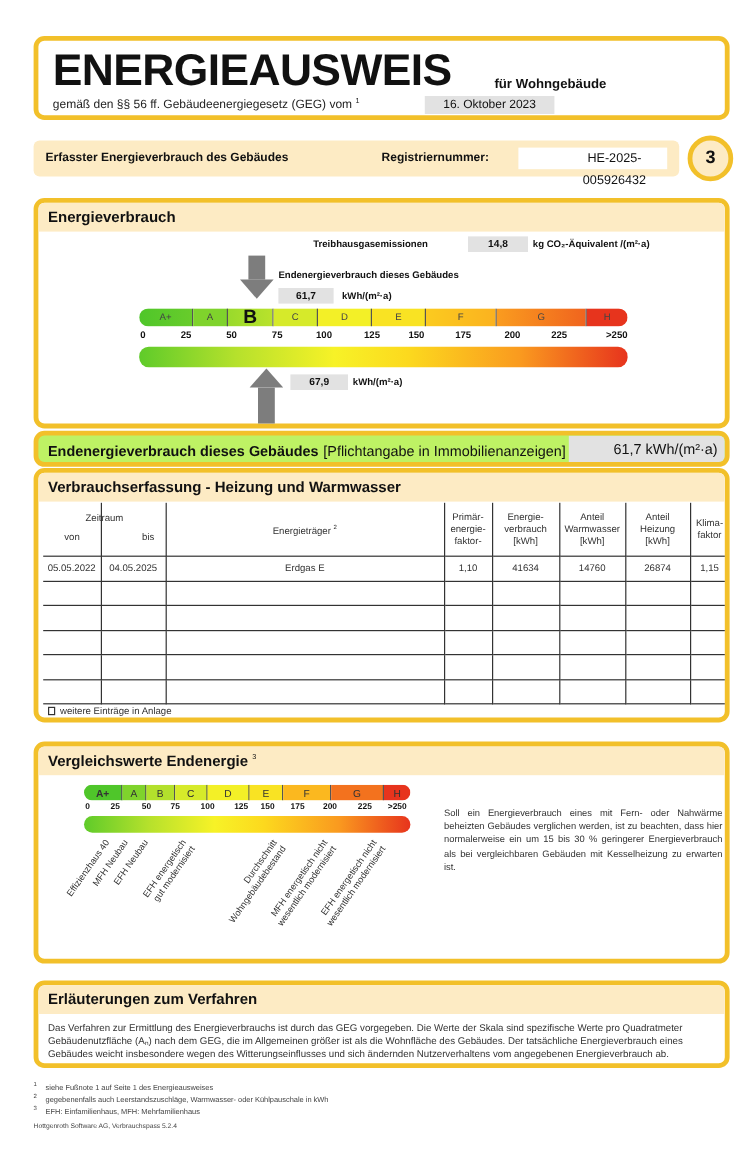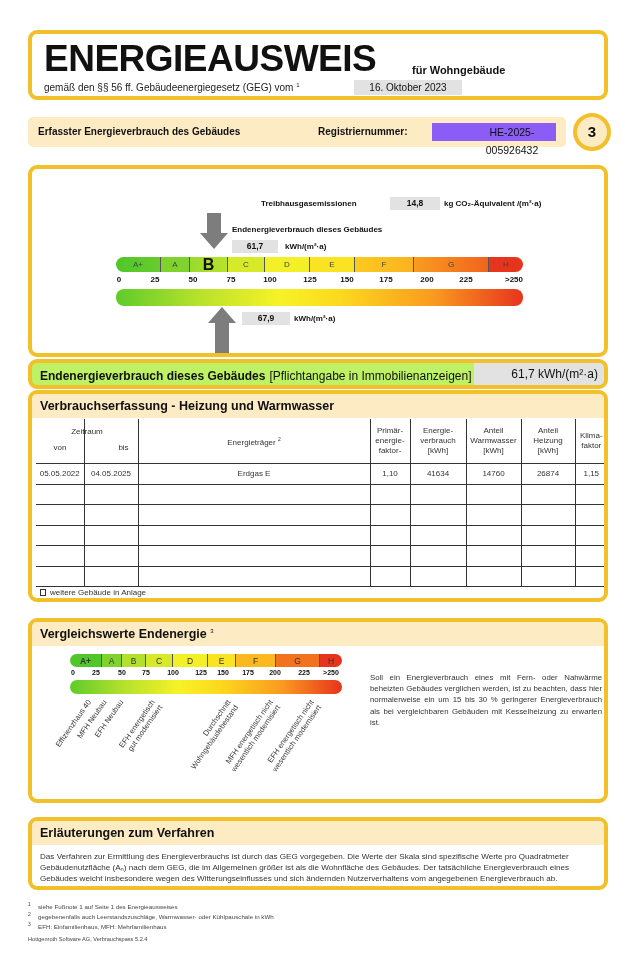--- a/index.html
+++ b/index.html
@@ -14,21 +14,21 @@
   #title-main { position: absolute; left: 12px; top: 4px; font-size: 37px; font-weight: bold; letter-spacing: -0.5px; }
   #title-sub { position: absolute; left: 380px; top: 30px; font-size: 11px; font-weight: bold; }
   #title-law { position: absolute; left: 12px; top: 48px; font-size: 10px; color: #222; }
   #title-law sup { font-size: 6px; }
   #title-date { position: absolute; left: 322px; top: 46px; width: 108px; height: 15px; background: #e2e2e2; font-size: 10px; text-align: center; line-height: 15px; }
 
   
   #reg-bar { position: absolute; left: 28px; top: 117px; width: 538px; height: 30px; background: #fdebc4; border-radius: 5px; }
   #reg-left { position: absolute; left: 10px; top: 9px; font-size: 10px; font-weight: bold; }
   #reg-label { position: absolute; left: 290px; top: 9px; font-size: 10px; font-weight: bold; }
-  #reg-val { position: absolute; left: 404px; top: 6px; width: 124px; height: 18px; background: #8b5cf6; font-size: 10.5px; text-align: center; line-height: 18px; padding-left: 36px; }
+  #reg-val { position: absolute; left: 404px; top: 6px; width: 124px; height: 18px; background: #ffffff; font-size: 10.5px; text-align: center; line-height: 18px; padding-left: 36px; }
   #page-num { position: absolute; left: 573px; top: 113px; width: 38px; height: 38px; border: 4px solid #f2c02a; border-radius: 50%; background: #fdebc4; font-weight: bold; font-size: 15px; text-align: center; line-height: 30px; }
 
   
   #energy-box { left: 28px; top: 165px; width: 580px; height: 192px; }
   .thg { position: absolute; top: 30px; font-size: 8px; font-weight: bold; text-align: right; }
   .gray-val { position: absolute; background: #e2e2e2; font-size: 8.5px; font-weight: bold; text-align: center; line-height: 13px; height: 13px; }
   .lbl { position: absolute; font-size: 8px; font-weight: bold; }
   .scale { position: absolute; border-radius: 8px; height: 15px; overflow: hidden; display: flex; }
   .seg { height: 100%; display: flex; align-items: center; justify-content: center; font-size: 8px; color: #444; border-right: 1px solid #555; }
   .seg:last-child { border-right: none; }
@@ -83,20 +83,21 @@
   </div>
 
   <div id="reg-bar">
     <div id="reg-left">Erfasster Energieverbrauch des Gebäudes</div>
     <div id="reg-label">Registriernummer:</div>
     <div id="reg-val">HE-2025-005926432</div>
   </div>
   <div id="page-num">3</div>
 
   <div class="box" id="energy-box">
+    <div class="box-head">Energieverbrauch</div>
 
     <div class="thg" style="left:229px;">Treibhausgasemissionen</div>
     <div class="gray-val" style="left:358px; top:28px; width:50px;">14,8</div>
     <div class="thg" style="left:412px;">kg CO₂-Äquivalent /(m²·a)</div>
 
     <div class="arrow-down" style="left:168px; top:44px;">
       <div class="stem" style="top:0; height:20px;"></div>
       <div class="head" style="top:20px;"></div>
     </div>
     <div class="lbl" style="left:200px; top:56px;">Endenergieverbrauch dieses Gebäudes</div>
@@ -233,21 +234,21 @@
             <td></td>
             <td></td>
             <td></td>
             <td></td>
             <td></td>
             <td></td>
             <td></td>
           </tr>
       </tbody>
     </table>
-    <div id="more-entries"><span class="chk"></span><span>weitere Gebäude in Anlage</span></div>
+    <div id="more-entries"><span class="chk"></span><span>weitere Einträge in Anlage</span></div>
   </div>
 
   <div class="box" id="comp-box">
     <div class="box-head"><span>Vergleichswerte Endenergie</span> <sup style="font-size:6px; font-weight:normal;">3</sup></div>
 
     <div class="scale" style="left:38px; top:32px; width:272px; height:13px;">
       <div class="seg" style="width:32px; background:#4fc62a; font-size:8.5px; font-weight:bold; color:#333;">A+</div>
       <div class="seg" style="width:20px; background:#7fd32c; font-size:8.5px; color:#333;">A</div>
       <div class="seg" style="width:24px; background:#b3e02c; font-size:8.5px; color:#333;">B</div>
       <div class="seg" style="width:27px; background:#d6ea2a; font-size:8.5px; color:#333;">C</div>

